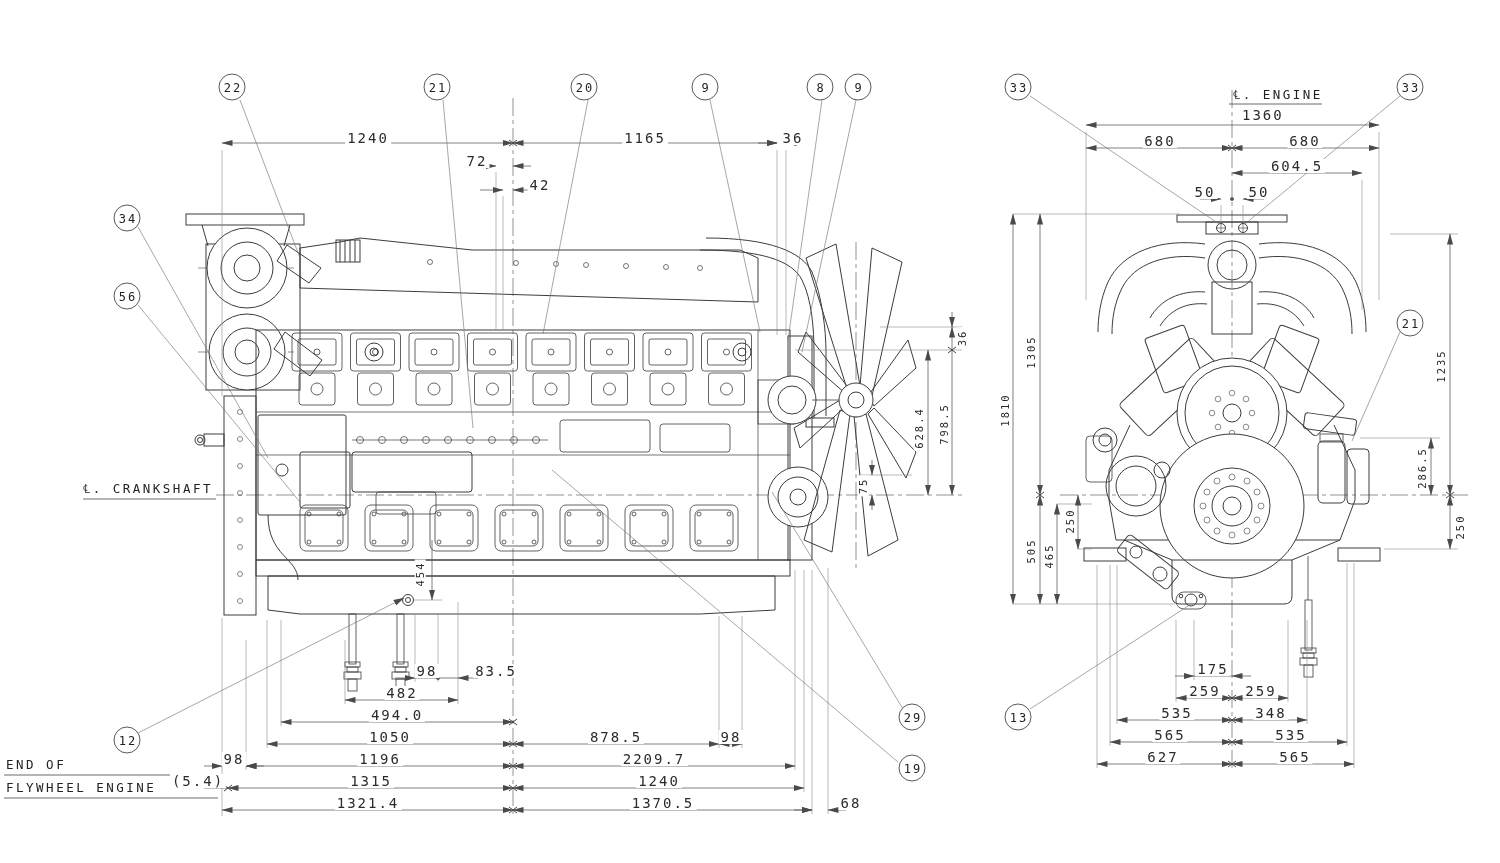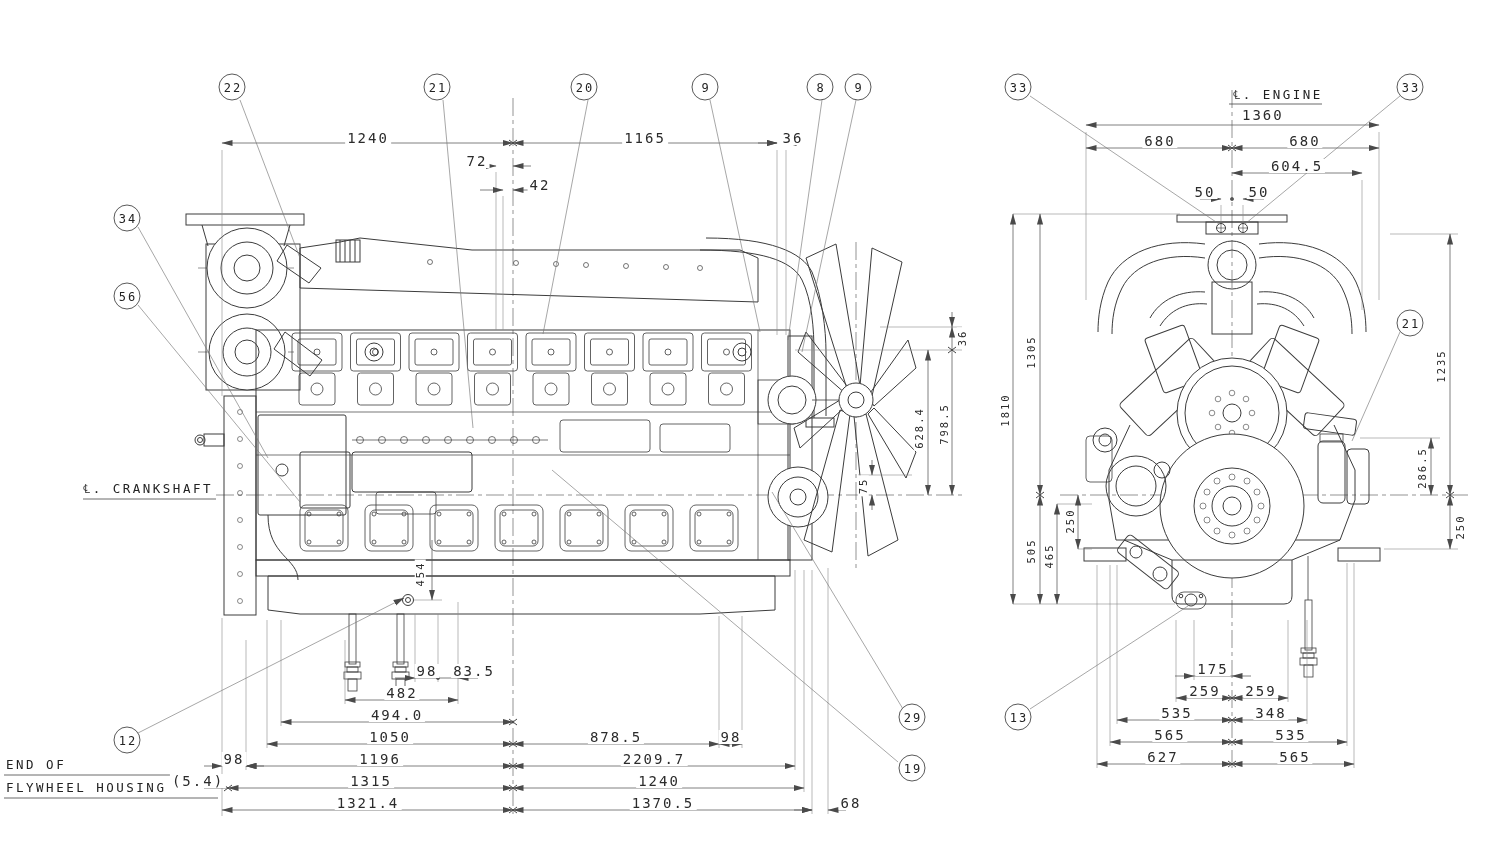--- a/index.html
+++ b/index.html
@@ -490,36 +490,36 @@
   <div class="co" style="left:1018px;top:717px">
       <span>13</span>
     </div>
   <div class="co" style="left:1410px;top:323px">
       <span>21</span>
     </div>
 
   <div class="lbl" style="left:1233px;top:89px">℄. ENGINE</div>
   <div class="lbl" style="left:83px;top:483px">℄. CRANKSHAFT</div>
   <div class="lbl" style="left:6px;top:759px">END OF</div>
-  <div class="lbl" style="left:6px;top:782px">FLYWHEEL HOUSING</div>
+  <div class="lbl" style="left:6px;top:782px">FLYWHEEL ENGINE</div>
 
   <div class="dim" style="left:368px;top:131px">1240</div>
   <div class="dim" style="left:645px;top:131px">1165</div>
   <div class="dim" style="left:793px;top:131px">36</div>
   <div class="dim" style="left:477px;top:154px">72</div>
   <div class="dim" style="left:540px;top:178px">42</div>
 
   <div class="dimv" style="left:962px;top:338px">36</div>
   <div class="dimv" style="left:919px;top:428px">628.4</div>
   <div class="dimv" style="left:944px;top:424px">798.5</div>
   <div class="dimv" style="left:863px;top:486px">75</div>
   <div class="dimv" style="left:420px;top:574px">454</div>
 
   <div class="dim" style="left:427px;top:664px">98</div>
-  <div class="dim" style="left:474px;top:664px">83.5</div>
+  <div class="dim" style="left:496px;top:664px">83.5</div>
   <div class="dim" style="left:402px;top:686px">482</div>
   <div class="dim" style="left:397px;top:708px">494.0</div>
   <div class="dim" style="left:390px;top:730px">1050</div>
   <div class="dim" style="left:616px;top:730px">878.5</div>
   <div class="dim" style="left:731px;top:730px">98</div>
   <div class="dim" style="left:234px;top:752px">98</div>
   <div class="dim" style="left:380px;top:752px">1196</div>
   <div class="dim" style="left:654px;top:752px">2209.7</div>
   <div class="dim" style="left:198px;top:774px">(5.4)</div>
   <div class="dim" style="left:371px;top:774px">1315</div>

